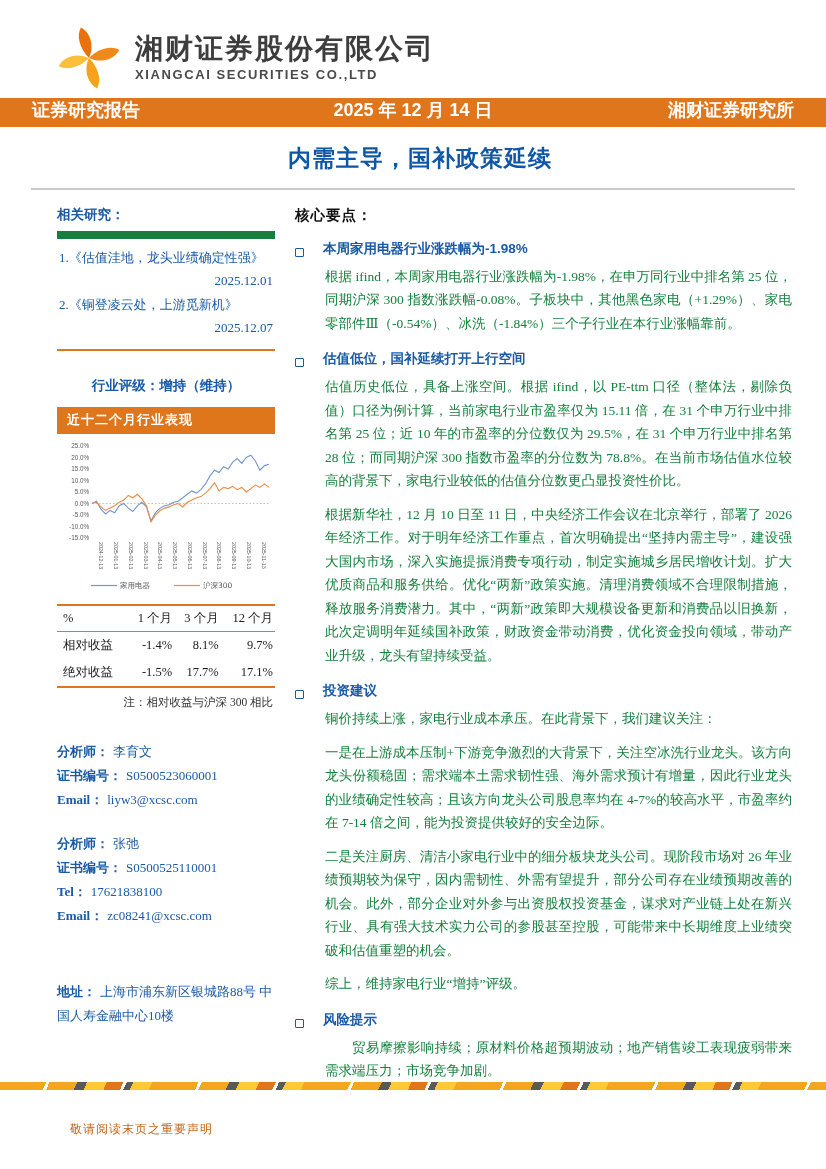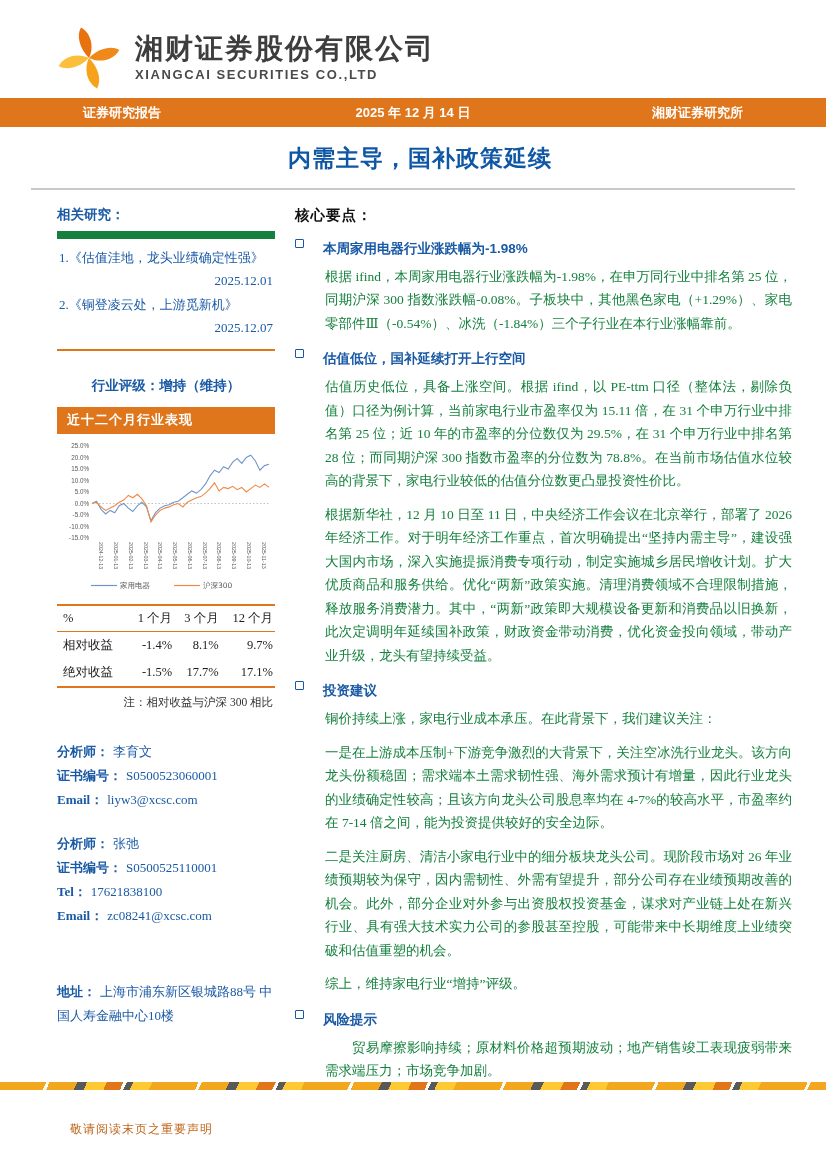--- a/index.html
+++ b/index.html
@@ -5,21 +5,21 @@
   * { margin:0; padding:0; box-sizing:border-box; }
   body { background:#888; font-family:"Liberation Sans","DejaVu Sans",sans-serif; }
   .page { position:relative; width:826px; height:1169px; margin:0 auto; background:#fff; overflow:hidden; }
 
   
   .logo-row { display:flex; align-items:center; gap:14px; padding:26px 57px 8px 57px; }
   .logo-mark { width:64px; height:64px; flex:none; }
   .company-cn { font-size:28px; font-weight:bold; color:#3d3d3d; letter-spacing:2px; line-height:1.1; }
   .company-en { font-size:13px; font-weight:bold; color:#4a4a4a; letter-spacing:1.6px; margin-top:2px; }
 
-  .bar { display:flex; align-items:center; width:100%; padding:0 83px; color:#fff; font-weight:bold; font-size:13px; }
+  .bar { display:flex; width:100%; padding:0 32px; color:#fff; font-weight:bold; font-size:18px; }
   .bar-dark { background:#e0761b; height:29px; }
   .bar-light { background:#f8a629; height:27px; }
   .bar .b-left { flex:1; text-align:left; }
   .bar .b-center { flex:1.4; text-align:center; }
   .bar .b-right { flex:1; text-align:right; }
 
   
   .report-title { margin-top:16px; text-align:center; font-size:23px; font-weight:bold; color:#0f57a5; letter-spacing:1px;padding-left:14px; }
   .title-divider { margin:14px 31px 0 31px; border:none; border-top:2px solid #c9c9c9; }
 
@@ -49,21 +49,21 @@
 
   .analysts { margin-top:30px; }
   .analyst { margin-bottom:20px; }
   .a-line { font-size:13px; color:#1a5aa5; line-height:1.85; font-family:"Liberation Serif","DejaVu Serif",serif; }
   .a-label { font-weight:bold; margin-right:4px; }
   .addr-block { margin-top:52px; font-family:"Liberation Serif","DejaVu Serif",serif; font-size:13px; color:#1a5aa5; line-height:1.85; }
   .addr-block .a-label { font-weight:bold; }
 
   
   .core-title { font-size:14.5px; font-weight:bold; color:#111; letter-spacing:1px; }
-  .sec-head { display:flex; align-items:flex-start; margin:15px 0 7px 0; }
+  .sec-head { display:flex; align-items:flex-end; margin:15px 0 7px 0; }
   .sq { flex:none; width:9px; height:9px; border:1.6px solid #1a5aa5; border-radius:1px; margin-right:19px; transform:translateY(-1px); }
   .sec-title { color:#1a5aa5; font-weight:bold; font-size:13.5px; }
   .body-para { margin:0 0 10px 30px; font-family:"Liberation Serif","DejaVu Serif",serif; font-size:13.5px; color:#15803d; line-height:1.74; text-align:justify; }
   .body-para.indent { text-indent:2em; }
 
   
   .footer-stripe { position:absolute; left:0; top:1082px; width:826px; height:8px;
     background:repeating-linear-gradient(115deg,
       #f3a71e 0 42px, #ffffff 42px 45px, #f3a71e 45px 70px, #595959 70px 79px,
       #ffc933 79px 97px, #e2751a 97px 112px, #ffffff 112px 115px, #595959 115px 121px, #ffc933 121px 138px); }

